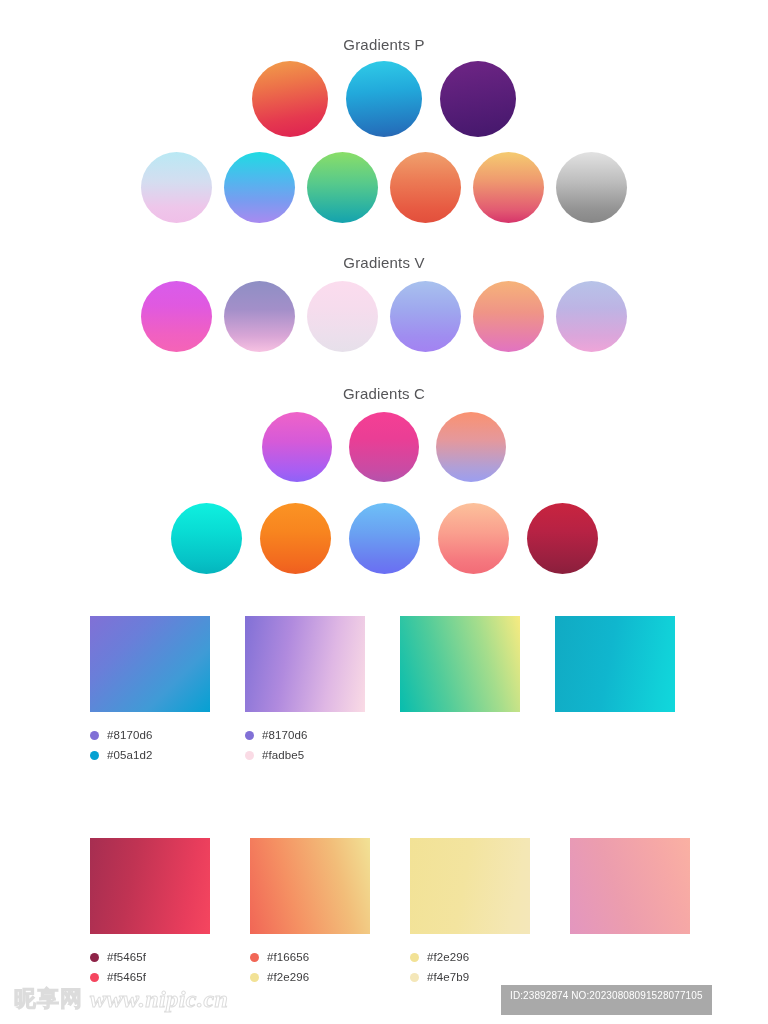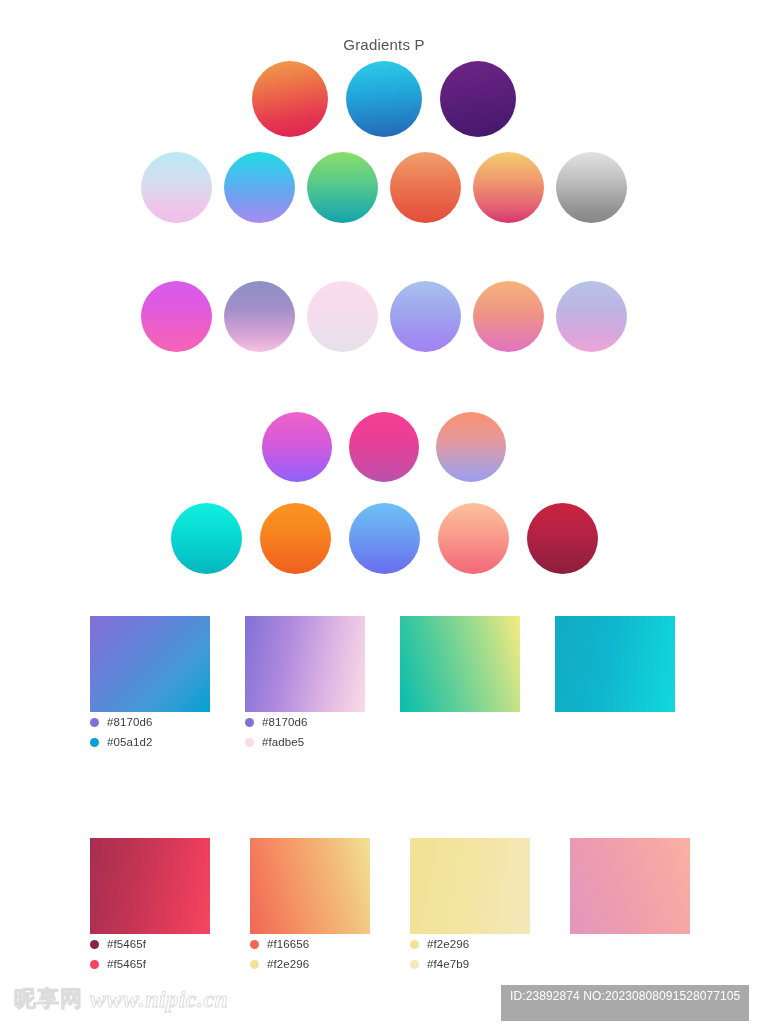--- a/index.html
+++ b/index.html
@@ -82,20 +82,21 @@
 
   .swatch-cell {
     width: 120px;
     flex: 0 0 auto;
   }
   .swatch-box {
     width: 120px;
     height: 96px;
   }
   .swatch-legend {
+    margin-top: 13px;
   }
   .legend-row {
     display: flex;
     align-items: center;
     height: 20px;
   }
   .legend-dot {
     width: 9px;
     height: 9px;
     border-radius: 50%;
@@ -135,26 +136,26 @@
     font-family: "Liberation Serif", serif;
     font-style: italic;
     font-weight: bold;
     letter-spacing: 0.5px;
   }
 
   #id-badge {
     position: absolute;
     top: 985px;
     left: 501px;
-    height: 36px;
+    height: 30px;
     line-height: 22px;
     padding: 0 9px;
     background: #a9a9a9;
     color: #ffffff;
-    font-size: 12px;
+    font-size: 10px;
     font-family: "Liberation Sans", sans-serif;
     white-space: nowrap;
     letter-spacing: 0.1px;
   }
 </style>
 </head>
 <body>
 
 <div class="page">
 
@@ -168,30 +169,32 @@
 
   <div class="circle-row" id="row-p2">
     <div class="circle" style="background: linear-gradient(rgb(185, 233, 244) 0%, rgb(212, 221, 240) 42%, rgb(238, 198, 234) 78%, rgb(240, 191, 232) 100%);"></div>
     <div class="circle" style="background: linear-gradient(rgb(31, 219, 227) 0%, rgb(79, 184, 238) 38%, rgb(122, 155, 240) 70%, rgb(169, 138, 240) 100%);"></div>
     <div class="circle" style="background: linear-gradient(rgb(138, 222, 104) 0%, rgb(86, 201, 140) 45%, rgb(40, 176, 164) 82%, rgb(20, 162, 174) 100%);"></div>
     <div class="circle" style="background: linear-gradient(rgb(240, 160, 108) 0%, rgb(236, 123, 85) 40%, rgb(231, 90, 66) 80%, rgb(226, 79, 60) 100%);"></div>
     <div class="circle" style="background: linear-gradient(rgb(245, 203, 112) 0%, rgb(239, 154, 111) 40%, rgb(226, 90, 114) 82%, rgb(214, 52, 106) 100%);"></div>
     <div class="circle" style="background: linear-gradient(rgb(226, 226, 226) 0%, rgb(189, 189, 189) 42%, rgb(148, 148, 148) 80%, rgb(135, 135, 135) 100%);"></div>
   </div>
 
+  <div class="section-heading" id="heading-v">Gradients V</div>
 
   <div class="circle-row" id="row-v1">
     <div class="circle" style="background: linear-gradient(rgb(216, 92, 235) 0%, rgb(224, 89, 224) 35%, rgb(240, 96, 194) 75%, rgb(245, 100, 182) 100%);"></div>
     <div class="circle" style="background: linear-gradient(rgb(142, 143, 196) 0%, rgb(163, 143, 201) 40%, rgb(217, 166, 214) 78%, rgb(247, 194, 226) 100%);"></div>
     <div class="circle" style="background: linear-gradient(rgb(251, 220, 238) 0%, rgb(246, 220, 237) 38%, rgb(236, 223, 236) 78%, rgb(230, 224, 234) 100%);"></div>
     <div class="circle" style="background: linear-gradient(rgb(168, 193, 238) 0%, rgb(159, 168, 238) 40%, rgb(160, 141, 240) 78%, rgb(163, 130, 242) 100%);"></div>
     <div class="circle" style="background: linear-gradient(rgb(246, 179, 121) 0%, rgb(239, 148, 135) 45%, rgb(230, 125, 174) 82%, rgb(225, 115, 194) 100%);"></div>
     <div class="circle" style="background: linear-gradient(rgb(183, 195, 232) 0%, rgb(189, 180, 228) 38%, rgb(219, 166, 219) 78%, rgb(239, 165, 216) 100%);"></div>
   </div>
 
+  <div class="section-heading" id="heading-c">Gradients C</div>
 
   <div class="circle-row" id="row-c1">
     <div class="circle" style="background: linear-gradient(rgb(239, 99, 200) 0%, rgb(214, 90, 216) 42%, rgb(169, 94, 242) 82%, rgb(142, 99, 247) 100%);"></div>
     <div class="circle" style="background: linear-gradient(rgb(245, 63, 148) 0%, rgb(234, 62, 149) 38%, rgb(201, 75, 164) 82%, rgb(180, 83, 172) 100%);"></div>
     <div class="circle" style="background: linear-gradient(rgb(250, 146, 112) 0%, rgb(229, 152, 156) 40%, rgb(175, 159, 216) 80%, rgb(155, 158, 240) 100%);"></div>
   </div>
 
   <div class="circle-row" id="row-c2">
     <div class="circle" style="background: linear-gradient(rgb(15, 240, 223) 0%, rgb(9, 220, 212) 40%, rgb(6, 194, 198) 82%, rgb(4, 180, 189) 100%);"></div>
     <div class="circle" style="background: linear-gradient(rgb(251, 147, 36) 0%, rgb(248, 133, 31) 40%, rgb(242, 105, 31) 85%, rgb(239, 94, 32) 100%);"></div>

